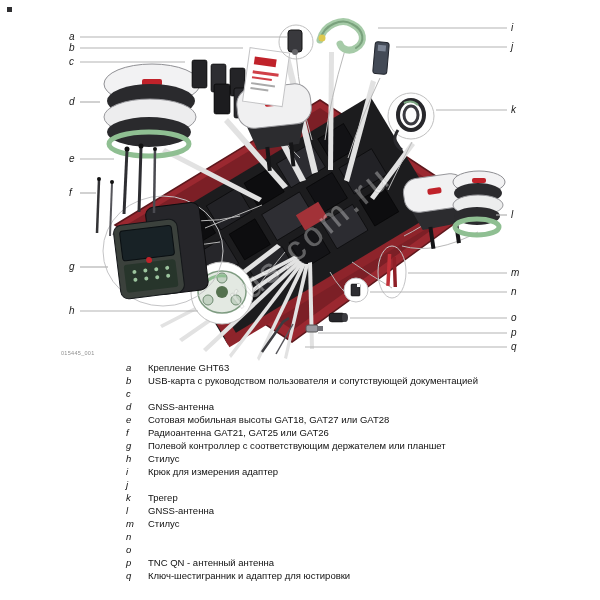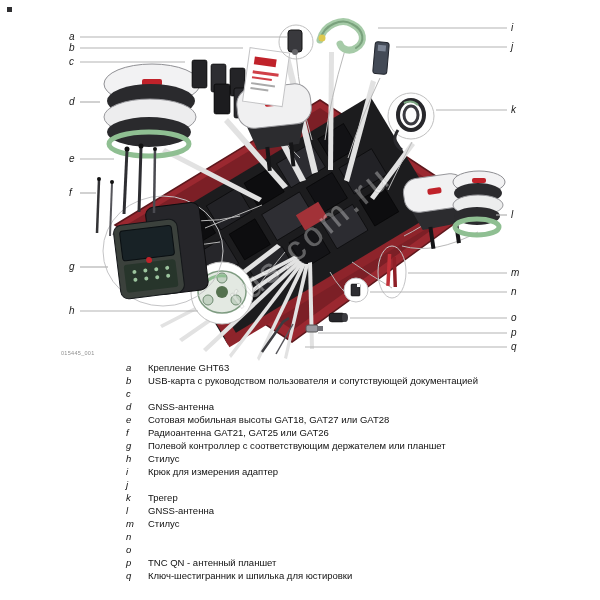--- a/index.html
+++ b/index.html
@@ -338,19 +338,19 @@
       <span class="ltext">Стилус</span>
     </div>
   <div class="lrow">
       <span class="lkey">n</span>
     </div>
   <div class="lrow">
       <span class="lkey">o</span>
     </div>
   <div class="lrow">
       <span class="lkey">p</span>
-      <span class="ltext">TNC QN - антенный планшет</span>
+      <span class="ltext">TNC QN - антенный антенна</span>
     </div>
   <div class="lrow">
       <span class="lkey">q</span>
-      <span class="ltext">Ключ-шестигранник и шпилька для юстировки</span>
+      <span class="ltext">Ключ-шестигранник и адаптер для юстировки</span>
     </div>
 </div>
 
 </body></html>

